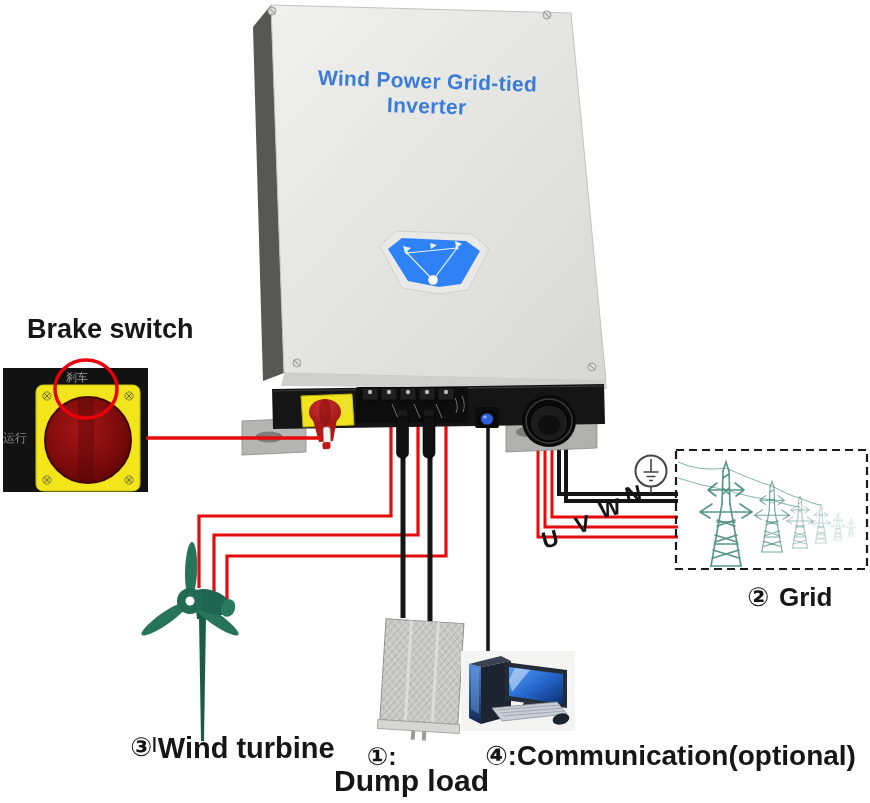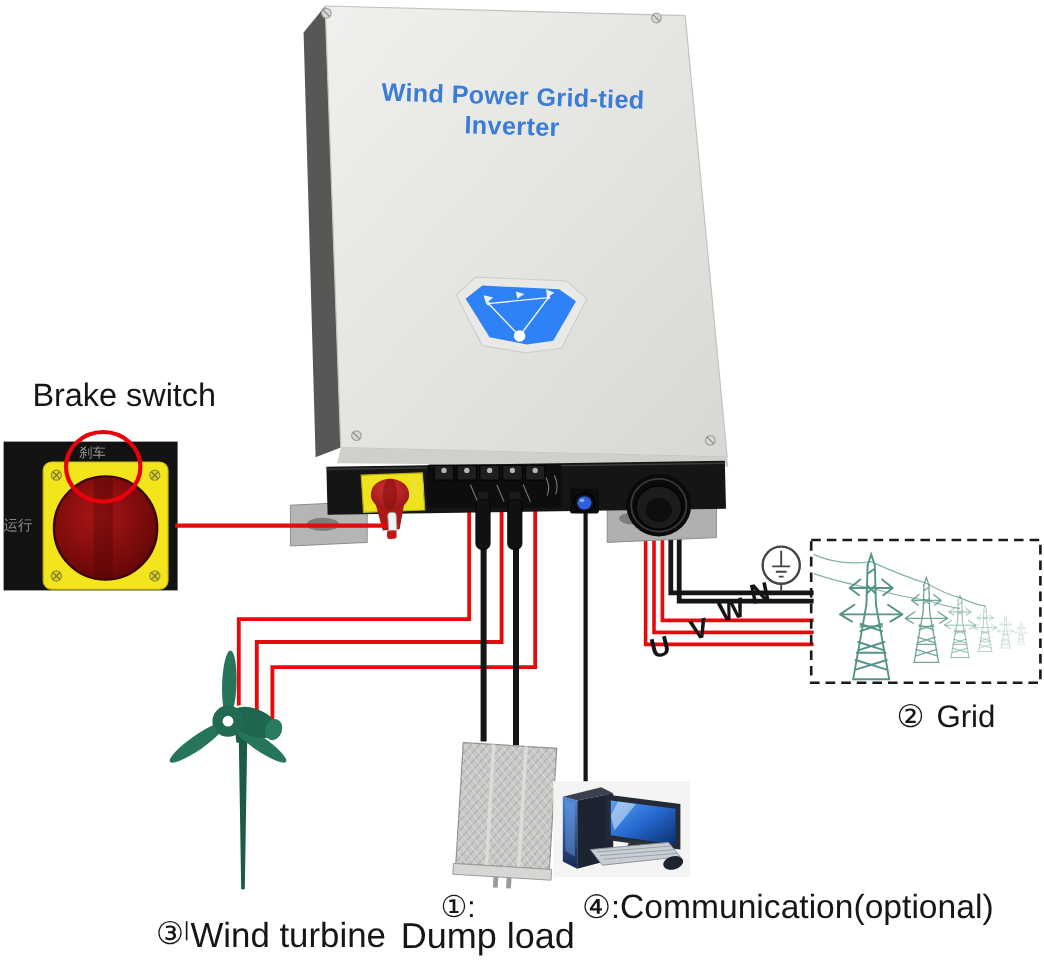--- a/index.html
+++ b/index.html
@@ -5,25 +5,25 @@
   :root{
     --wire-red:#e60a0a; --wire-black:#151515; --title-blue:#3b7cd6;
     --turbine-green:#226b52; --tower-teal:#4e8f82; --logo-blue:#2e82f5;
     --switch-yellow:#f2e51c; --knob-red:#8a0f0f; --annotation-red:#e8000a;
     --label-black:#161616;
   }
   html,body{margin:0;padding:0;background:#fff;}
   .canvas{position:relative;width:870px;height:803px;background:#fff;overflow:hidden;
           font-family:"Liberation Sans","DejaVu Sans",sans-serif;}
   .canvas svg{position:absolute;left:0;top:0;}
-  .lbl{position:absolute;font-weight:normal;color:var(--label-black);white-space:nowrap;line-height:1.05;}
+  .lbl{position:absolute;font-weight:bold;color:var(--label-black);white-space:nowrap;line-height:1.05;}
   .lbl-brake{left:27px;top:315px;font-size:27px;}
   .lbl-grid{left:747px;top:584px;font-size:26px;}
   .lbl-grid .num{margin-right:10px;}
-  .lbl-turbine{left:130px;top:765px;font-size:29px;}
+  .lbl-turbine{left:130px;top:733px;font-size:29px;}
   .lbl-turbine .num{font-size:26px;position:relative;top:-2px;}
   .lbl-turbine .tick{font-size:17px;position:relative;top:-9px;margin-right:1px;}
   .lbl-dump-num{left:367px;top:743px;font-size:25px;}
   .lbl-dump{left:334px;top:765px;font-size:30px;}
   .lbl-comm{left:485px;top:741px;font-size:28px;}
   .lbl-comm .num{font-size:27px;}
   .inv-title{position:absolute;left:293px;top:64px;width:270px;text-align:center;
              transform:rotate(1.8deg);transform-origin:left top;color:var(--title-blue);
              font-weight:bold;font-size:21px;line-height:25px;letter-spacing:.3px;}
   .phase{position:absolute;font-size:23px;font-weight:bold;color:#141414;transform:rotate(-14deg);}

